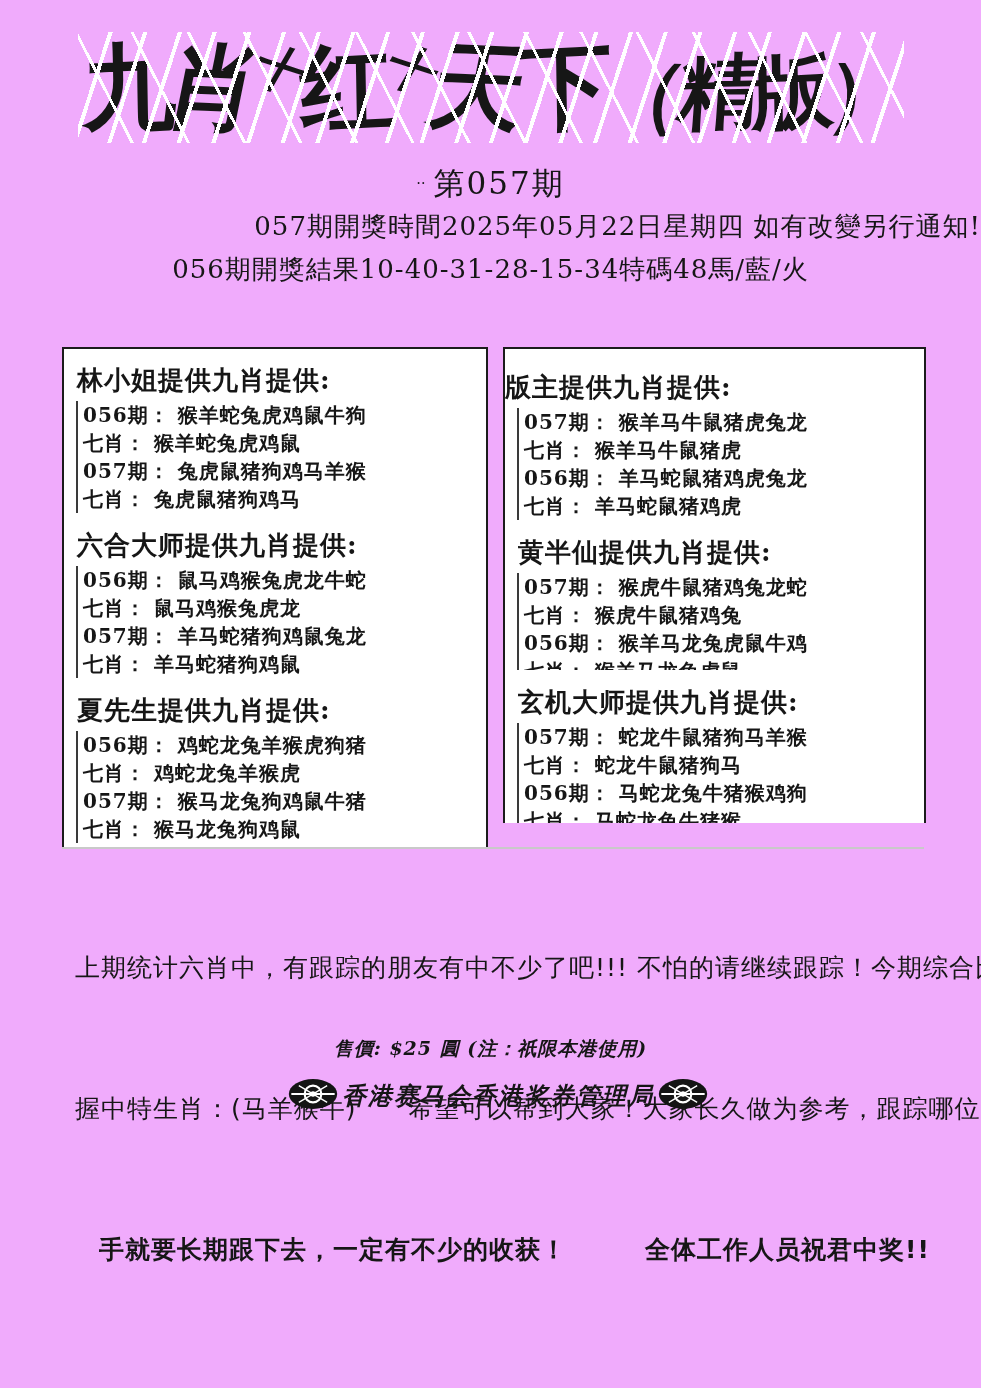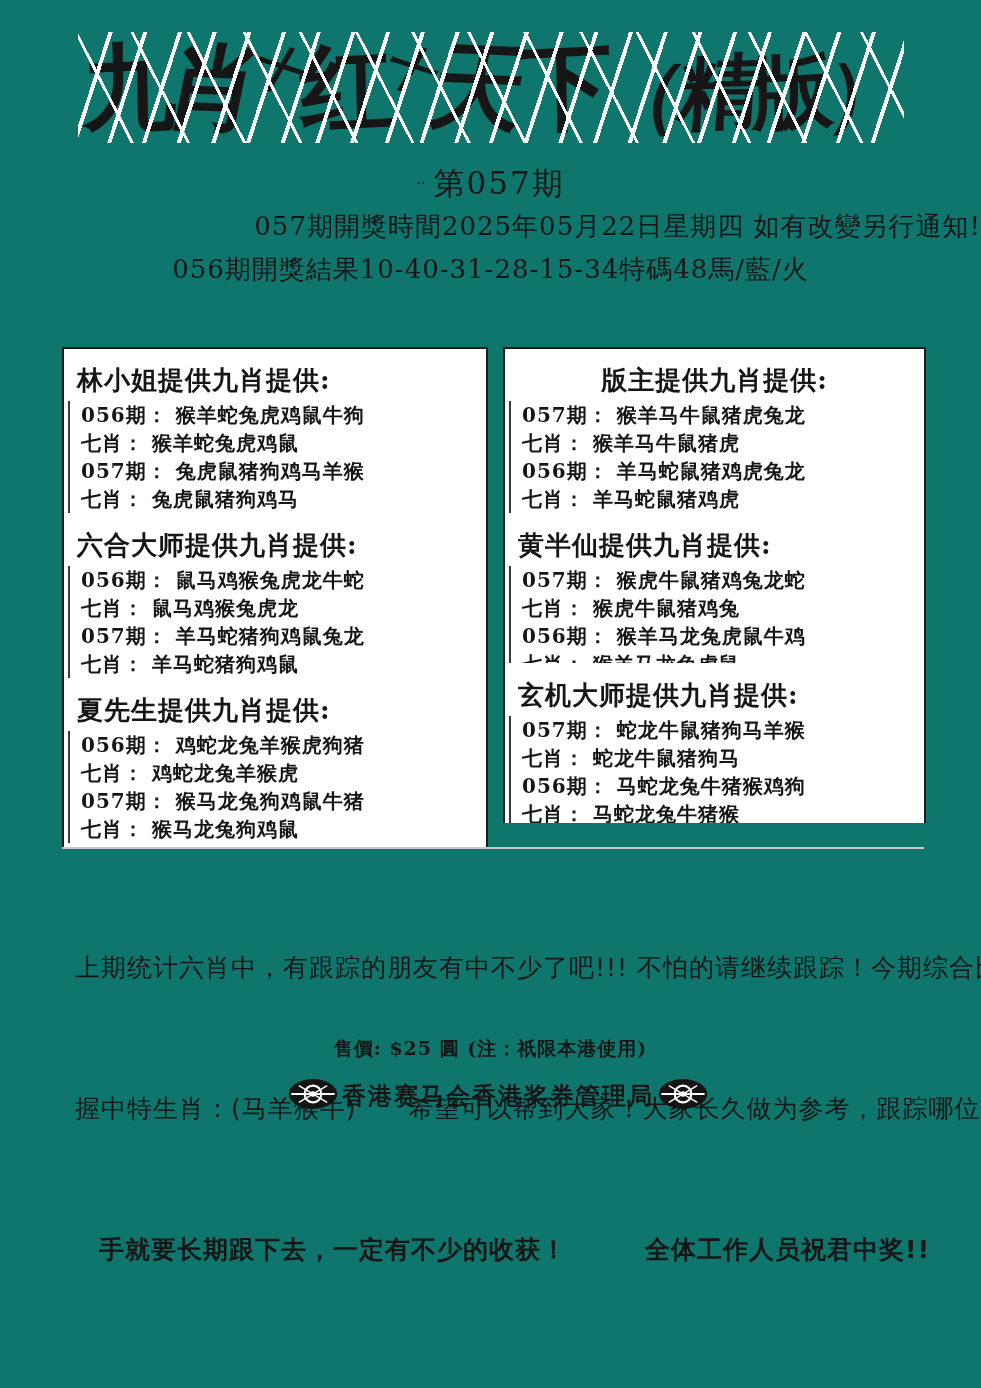--- a/index.html
+++ b/index.html
@@ -1,18 +1,18 @@
 <!DOCTYPE html>
 <html><head>
 <meta charset="utf-8">
 <style>
   html,body{margin:0;padding:0;background:#e8e8e8;}
   .page{
     position:relative;width:981px;height:1388px;margin:0 auto;
-    background:#0f766e;overflow:hidden;color:#161616;
+    background:#f0abfc;overflow:hidden;color:#161616;
     font-family:"DejaVu Serif","Liberation Serif",serif;
   }
 
   
   .masthead{position:absolute;top:36px;left:0;right:0;text-align:center;}
   .title-wrap{position:relative;display:inline-block;white-space:nowrap;letter-spacing:-8px;}
   .tchar{display:inline-block;font-weight:900;font-size:94px;line-height:1.1;
          transform:skewX(-5deg) rotate(-1deg);}
   .tchar:nth-child(2n){transform:skewX(-9deg) rotate(2.5deg);}
   .tchar:nth-child(3n+1){transform:skewX(-2deg) rotate(-3deg);}
@@ -32,36 +32,36 @@
     font-size:26px;font-weight:500;letter-spacing:1px;}
 
   
   .board{position:absolute;top:347px;left:62px;width:931px;display:flex;gap:15px;align-items:flex-start;}
   .col{box-sizing:border-box;border:2px solid #1c1c1c;border-bottom:none;padding-top:16px;background:#fff;overflow:hidden;}
   .col-left{width:426px;height:500px;}
   .col-right{width:423px;height:476px;}
   .section{margin-bottom:17px;}
   .sec-head{font-size:26px;line-height:30px;font-weight:700;padding-left:13px;
     margin-bottom:6px;letter-spacing:1px;}
-  .sec-head.center{text-align:center;padding-left:0;}
-  .rows{border-left:2px solid #3a3a3a;margin-left:4px;padding-left:11px;}
+  .sec-head.center{padding-left:0;margin-top:7px;}
+  .rows{border-left:2px solid #3a3a3a;margin-left:12px;padding-left:5px;}
   .trow{font-size:20px;line-height:28px;font-weight:700;letter-spacing:1px;white-space:nowrap;}
   .trow.clipped{height:13px;overflow:hidden;}
   .trow-label{margin-right:8px;}
   .bottom-divider{position:absolute;top:847px;left:62px;width:862px;height:2px;background:#c9c9c9;}
 
   
   .commentary{position:absolute;top:850px;left:75px;width:840px;
     font-size:25px;line-height:47px;font-weight:500;letter-spacing:1px;
     font-family:"DejaVu Sans","Liberation Sans",sans-serif;white-space:pre-wrap;}
   .commentary .cline{white-space:pre;}
   .cline.indent{padding-left:24px;font-weight:bold;}
 
   
-  .footer{position:absolute;top:1036px;left:0;right:0;text-align:center;}
+  .footer{position:absolute;top:1036px;left:0;right:0;text-align:center;font-style:italic;}
   .price-note{font-size:19px;font-weight:700;letter-spacing:1px;}
   .org-row{margin-top:16px;display:flex;justify-content:center;align-items:center;gap:4px;padding-left:15px;}
   .org-name-cn{font-size:24px;font-weight:700;letter-spacing:2px;}
   .logo{display:inline-block;}
   .org-name-en{margin-top:9px;font-size:21px;font-weight:700;letter-spacing:1px;
     font-family:"Liberation Mono","DejaVu Sans Mono",monospace;}
 </style>
 </head>
 <body>
 

